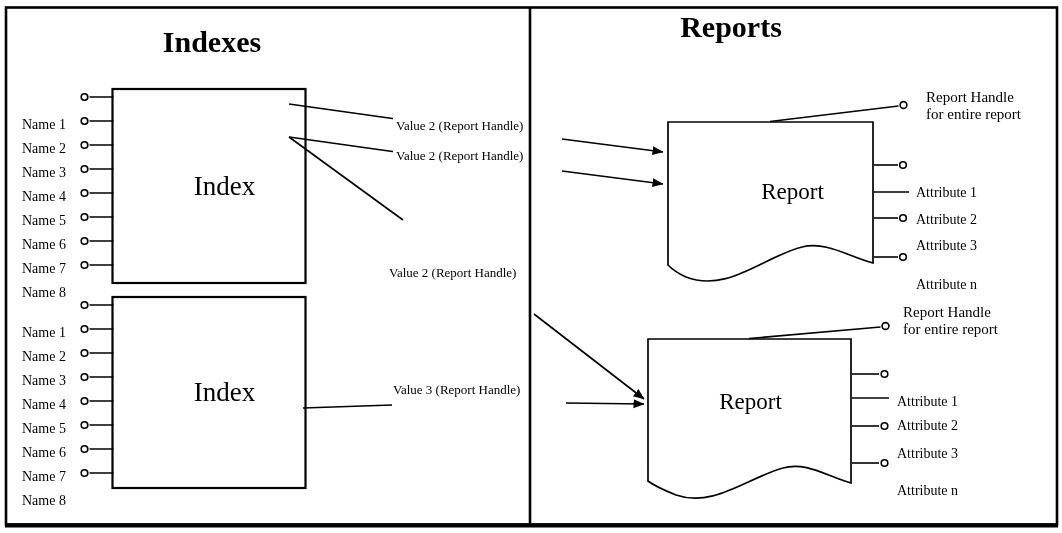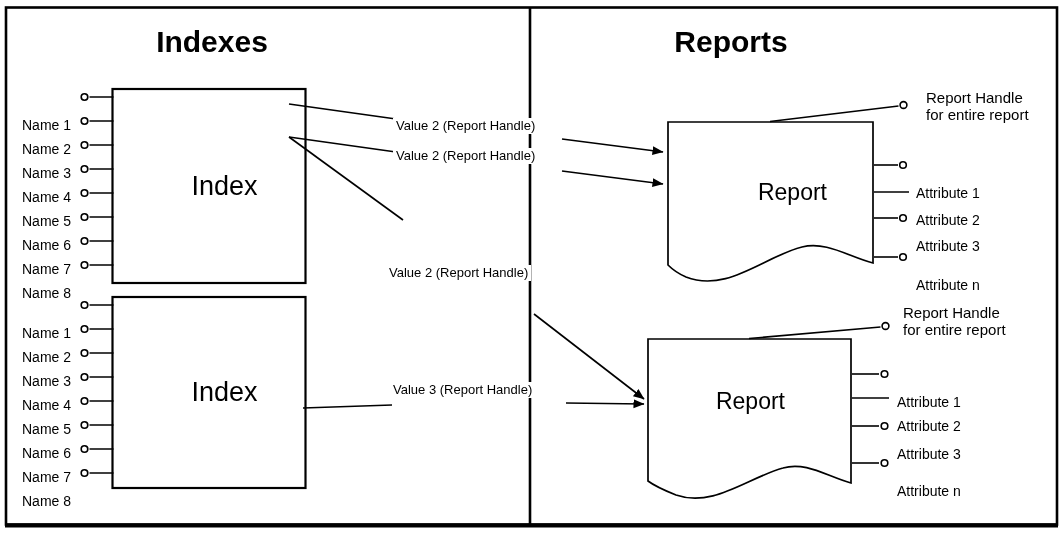--- a/index.html
+++ b/index.html
@@ -1,18 +1,18 @@
 <!DOCTYPE html>
 <html><head>
 <meta charset="utf-8">
 <style>
   html,body { margin:0; padding:0; background:#fff; }
   .canvas {
     position:relative; width:1062px; height:533px; background:#ffffff;
-    font-family:Liberation Sans, sans-serif; color:#000; overflow:hidden;
+    font-family:Liberation Serif, serif; color:#000; overflow:hidden;
   }
   svg.layer { position:absolute; left:0; top:0; width:1062px; height:533px; }
   .lbl { position:absolute; white-space:nowrap; }
   .small  { font-size:14px; line-height:18px;margin-top:28px; }
   .value  { font-size:13px; line-height:16px; background:#ffffff; padding:0 3px; }
   .title  { font-size:30px; font-weight:bold; line-height:30px; width:220px; text-align:center; }
   .shape-label { position:absolute; display:flex; align-items:center; justify-content:center; }
   .index-label  { font-size:27px;margin-left:16px; }
   .report-label { font-size:23px; }
   .handle { font-size:15px; line-height:17px; }
@@ -128,21 +128,21 @@
 
     <g stroke="#000" stroke-width="1.6">
       <line x1="562" y1="139" x2="663" y2="152" marker-end="url(#arr)"></line>
       <line x1="562" y1="171" x2="663" y2="184" marker-end="url(#arr)"></line>
       <line x1="534" y1="314" x2="644" y2="399" marker-end="url(#arr)"></line>
       <line x1="566" y1="403" x2="644" y2="404" marker-end="url(#arr)"></line>
     </g>
   </svg>
 
   <div class="lbl title" style="left:102px; top:27px;">Indexes</div>
-  <div class="lbl title" style="left:621px; top:27px;">Reports</div>
+  <div class="lbl title" style="left:621px; top:12px;">Reports</div>
 
   <div class="shape-label index-label" style="left:112px; top:89px;  width:193px; height:194px;">Index</div>
   <div class="shape-label index-label" style="left:112px; top:297px; width:193px; height:191px;">Index</div>
 
   <div class="shape-label report-label" style="left:690px; top:122px; width:205px; height:140px;">Report</div>
   <div class="shape-label report-label" style="left:648px; top:339px; width:205px; height:125px;">Report</div>
 
   <div class="lbl small" style="left:22px; top:88px;">Name 1</div>
   <div class="lbl small" style="left:22px; top:112px;">Name 2</div>
   <div class="lbl small" style="left:22px; top:136px;">Name 3</div>

